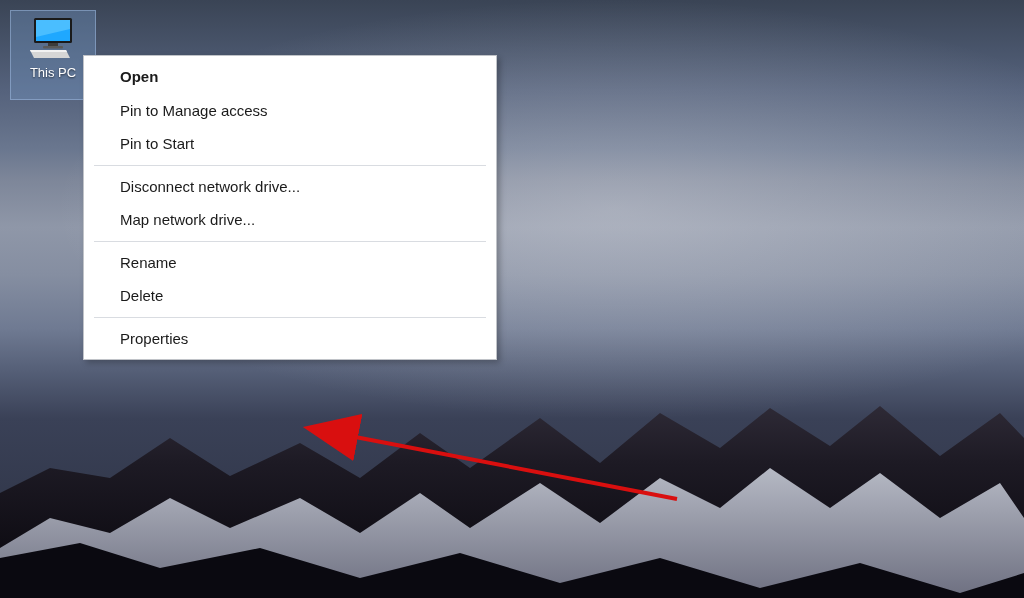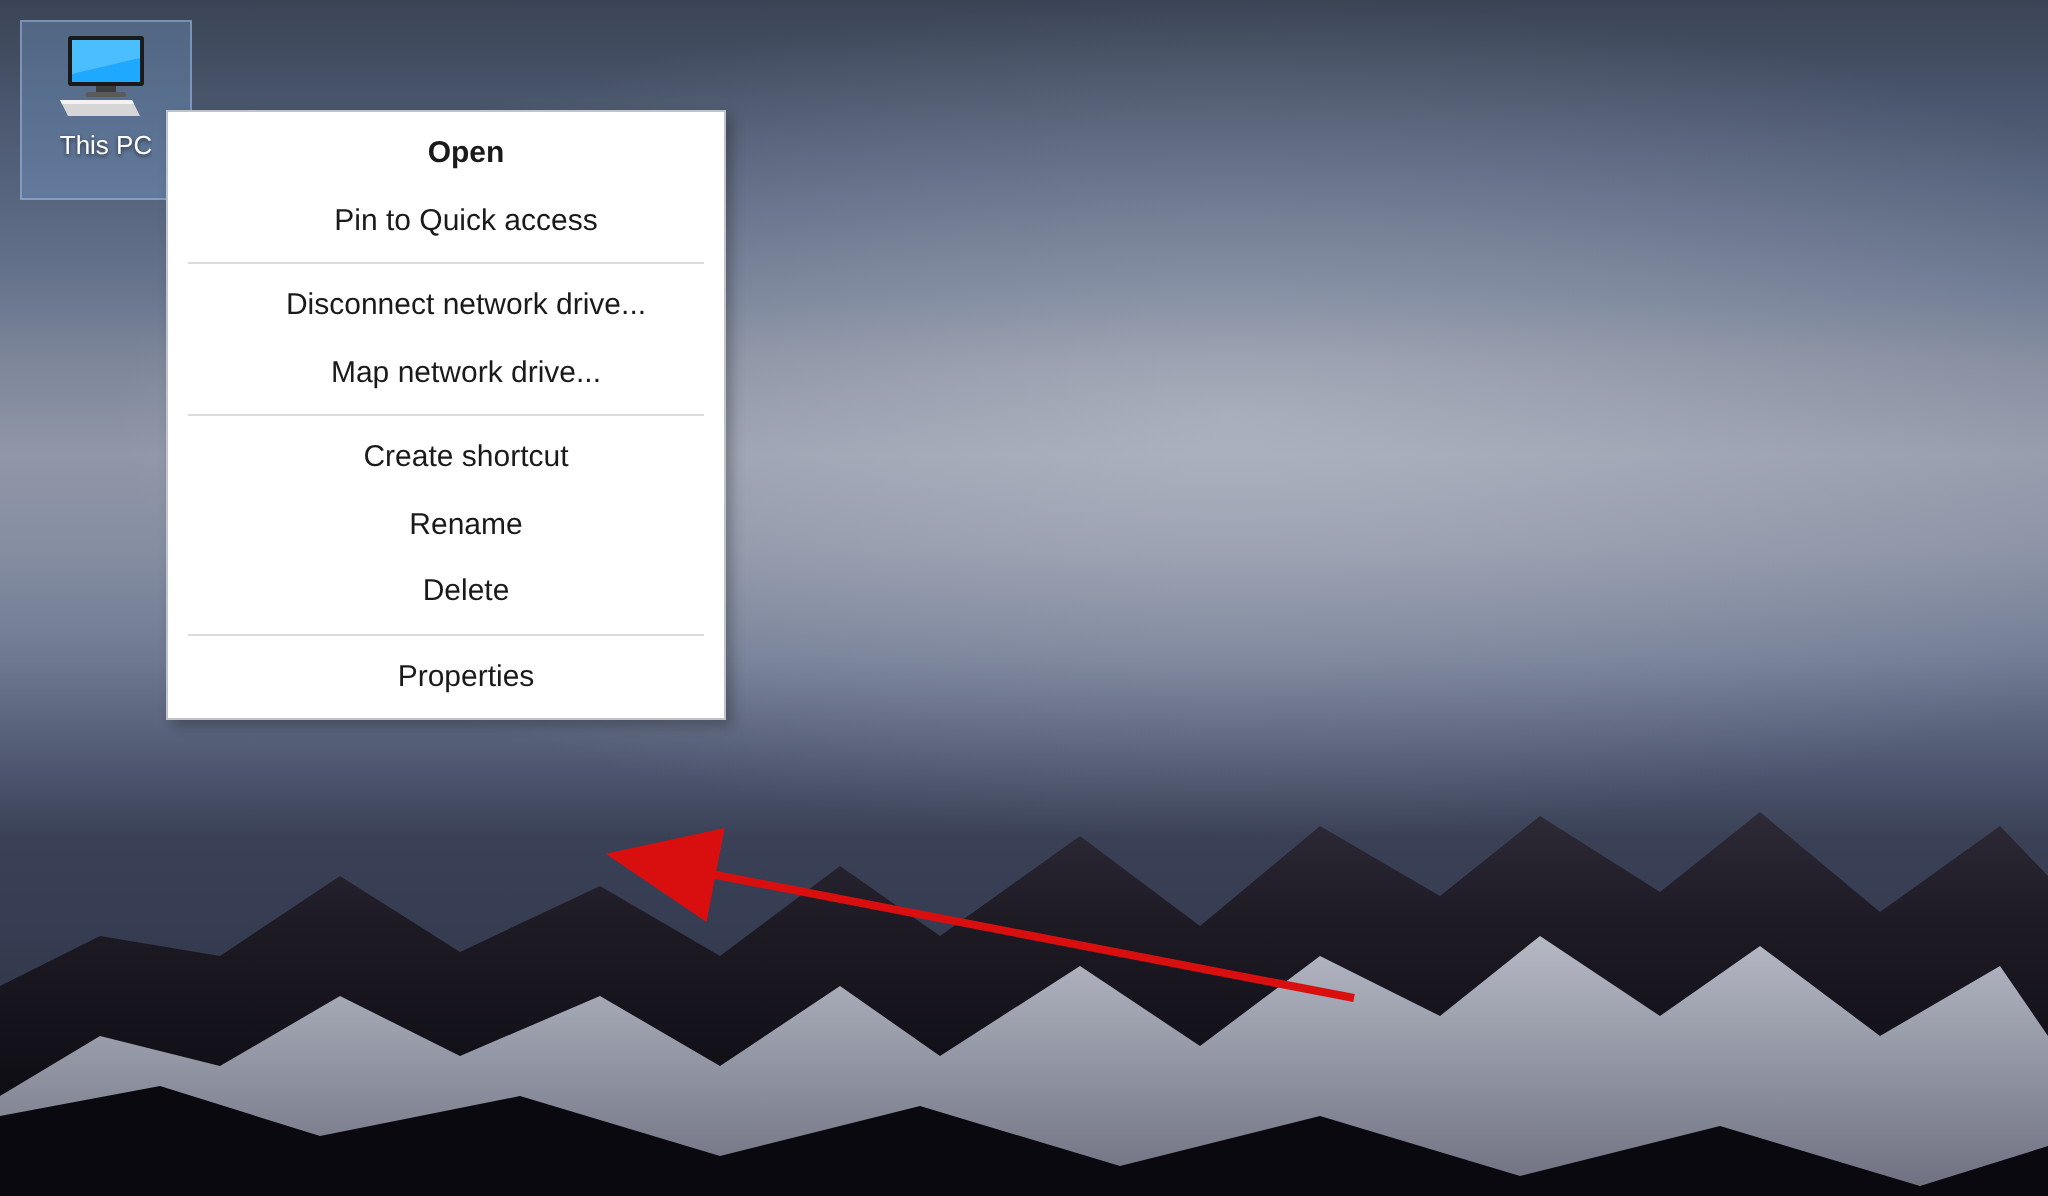--- a/index.html
+++ b/index.html
@@ -50,27 +50,26 @@
     .desktop-icon .label {
       color: #fff; font-size: 13px; margin-top: 6px;
       text-shadow: 0 1px 2px rgba(0,0,0,0.6);
       white-space: nowrap; overflow: hidden; max-width: 78px;
     }
 
     
     .context-menu {
       position: absolute;
       top: 55px; left: 83px;
-      width: 280px;
+      width: 414px;
       background: #ffffff;
       border: 1px solid #c0c3c8;
       box-shadow: 3px 3px 6px rgba(0,0,0,0.25);
       padding: 4px 2px 4px 2px;
       z-index: 10;
-      text-align: center;
     }
     .context-menu .item {
       padding: 7px 14px 7px 34px;
       font-size: 15px;
       color: #1a1a1a;
       cursor: default;
       line-height: 1.3;
     }
     .context-menu .item.bold { font-weight: 600; }
     .context-menu .sep {
@@ -126,26 +125,26 @@
 
       <path d="M2,33 L38,33 L42,41 L6,41 Z" fill="#d6d6d6"></path>
       <path d="M2,33 L38,33 L39,35 L3,35 Z" fill="#f2f2f2"></path>
     </svg>
   </span>
   <span class="label">This PC</span>
 </div>
 
 <div class="context-menu">
   <div class="item bold">Open</div>
-  <div class="item">Pin to Quick access</div>
+  <div class="item">Pin to Manage access</div>
+  <div class="item">Pin to Start</div>
   <div class="sep"></div>
   <div class="item">Disconnect network drive...</div>
   <div class="item">Map network drive...</div>
   <div class="sep"></div>
-  <div class="item">Create shortcut</div>
   <div class="item">Rename</div>
   <div class="item">Delete</div>
   <div class="sep"></div>
   <div class="item">Properties</div>
 </div>
 
 <svg class="annotation-arrow" viewBox="0 0 1024 598">
   <defs>
     <marker id="arrowhead" markerWidth="14" markerHeight="12" refX="2" refY="6" orient="auto">
       <polygon points="0 0, 14 6, 0 12" fill="#d90f0f"></polygon>

